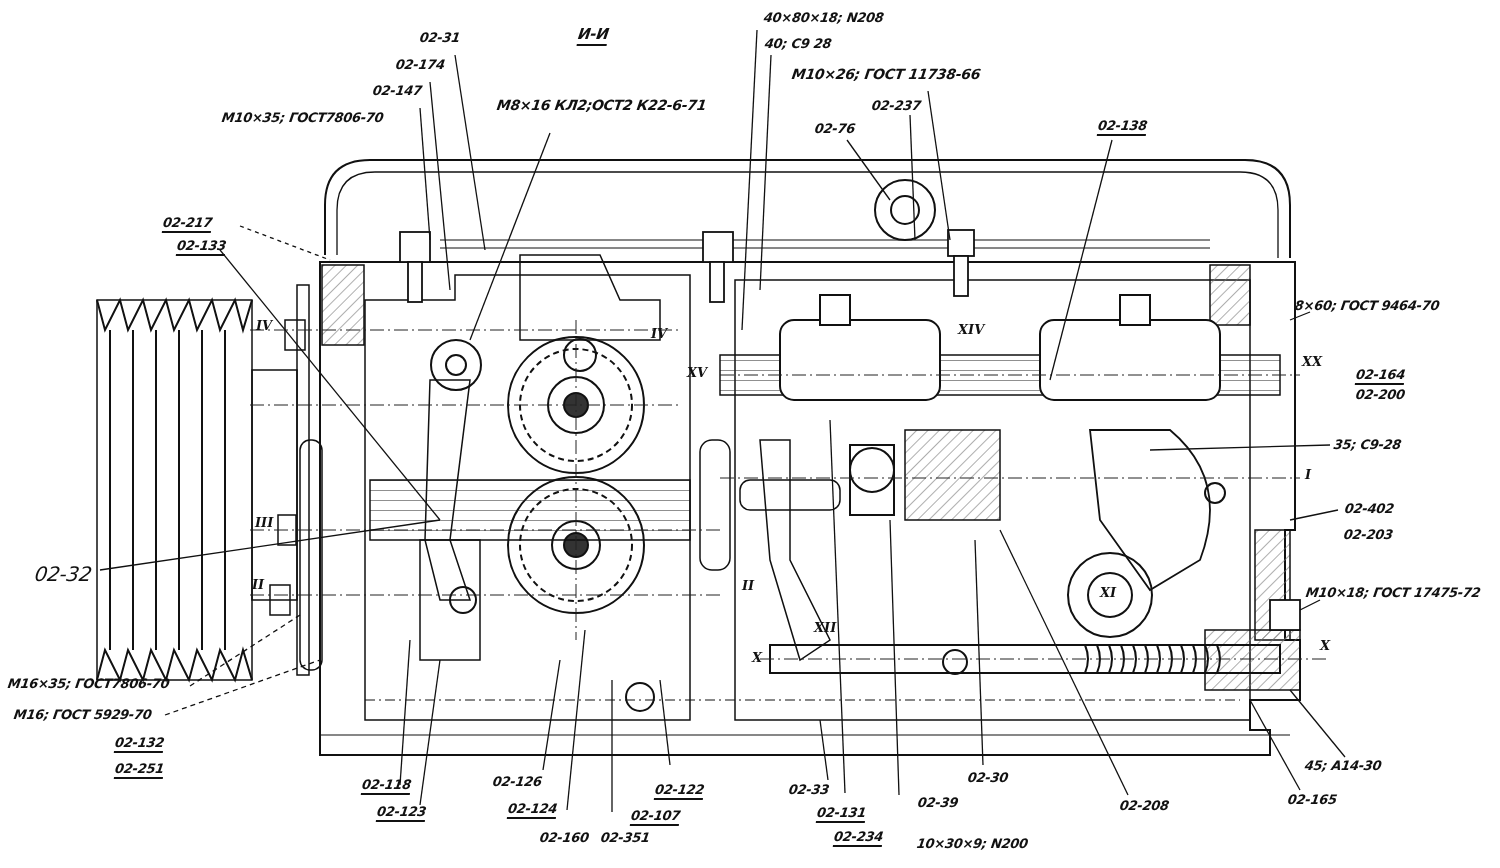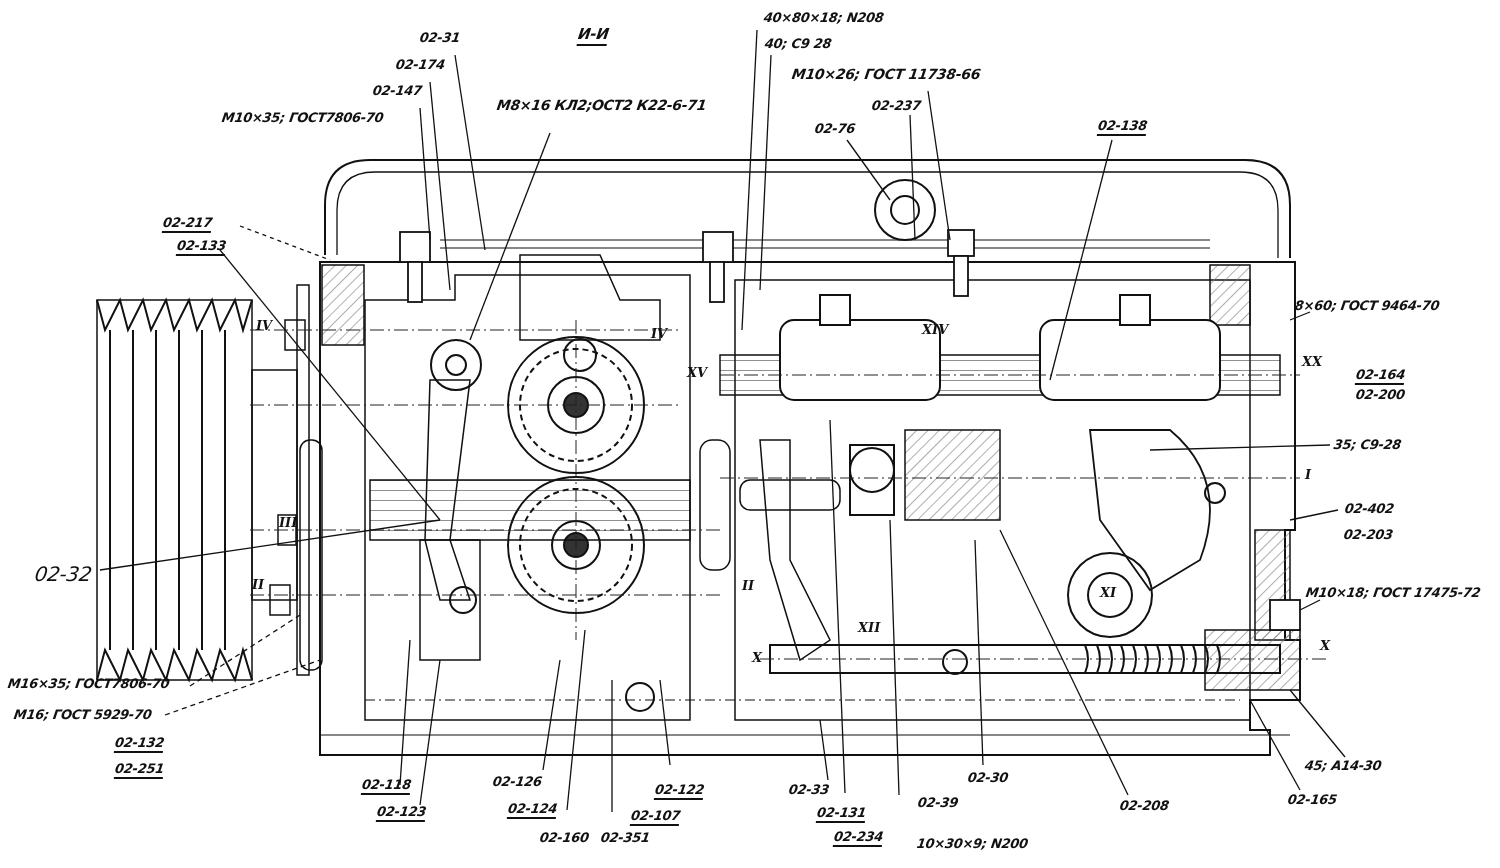--- a/index.html
+++ b/index.html
@@ -201,24 +201,24 @@
 <div class="lbl u" style="left:362px;top:777px;">02-118</div>
 <div class="lbl u" style="left:115px;top:761px;">02-251</div>
 <div class="lbl u" style="left:115px;top:735px;">02-132</div>
 <div class="lbl" style="left:14px;top:707px;">M16; ГОСТ 5929-70</div>
 <div class="lbl" style="left:8px;top:676px;">M16×35; ГОСТ7806-70</div>
 <div class="lbl big" style="left:35px;top:562px;">02-32</div>
 <div class="lbl u" style="left:163px;top:215px;">02-217</div>
 <div class="lbl u" style="left:177px;top:238px;">02-133</div>
 
 <div class="roman" style="left:256px;top:318px;">IV</div>
-<div class="roman" style="left:255px;top:515px;margin-left:24px;">III</div>
+<div class="roman" style="left:255px;top:515px;">III</div>
 <div class="roman" style="left:252px;top:577px;">II</div>
 <div class="roman" style="left:651px;top:326px;">IV</div>
 <div class="roman" style="left:687px;top:365px;">XV</div>
-<div class="roman" style="left:922px;top:322px;">XIV</div>
+<div class="roman" style="left:958px;top:322px;">XIV</div>
 <div class="roman" style="left:1302px;top:354px;">XX</div>
 <div class="roman" style="left:1305px;top:467px;">I</div>
 <div class="roman" style="left:742px;top:578px;">II</div>
 <div class="roman" style="left:752px;top:650px;">X</div>
 <div class="roman" style="left:1320px;top:638px;">X</div>
 <div class="roman" style="left:1100px;top:585px;">XI</div>
-<div class="roman" style="left:858px;top:620px;">XII</div>
+<div class="roman" style="left:814px;top:620px;">XII</div>
 
 </body></html>

